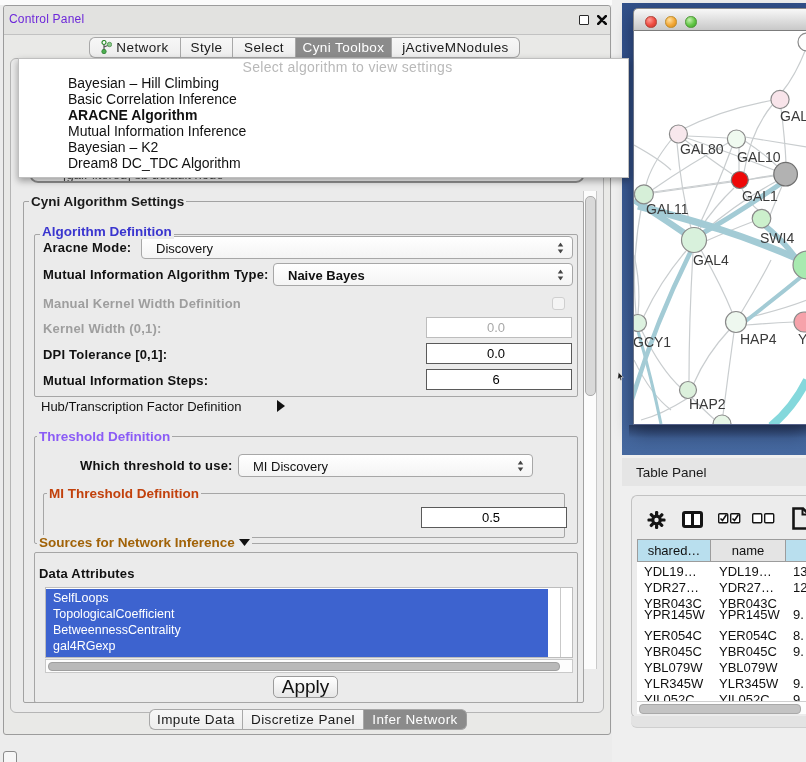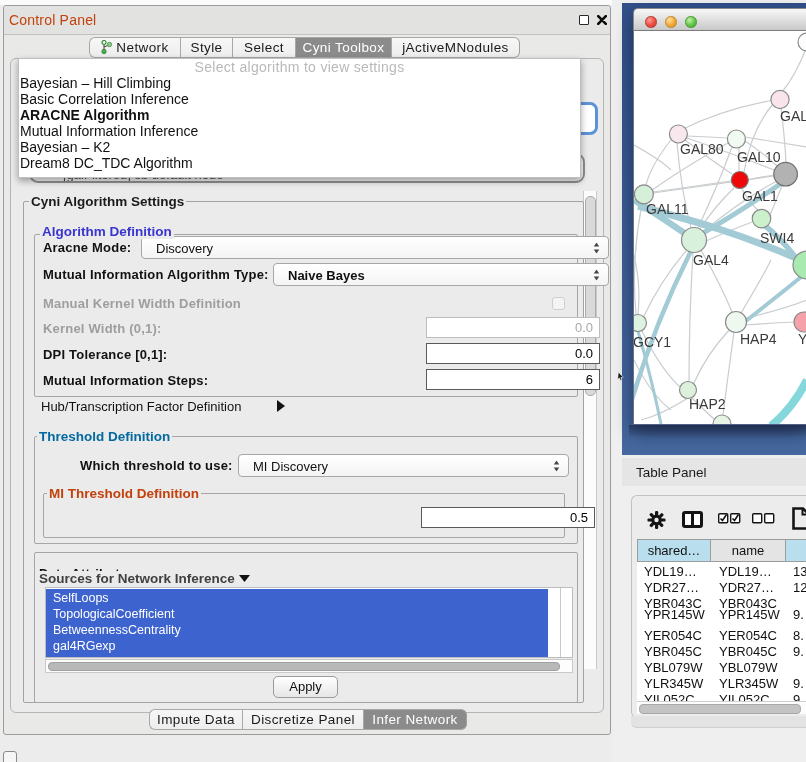--- a/index.html
+++ b/index.html
@@ -2,38 +2,38 @@
 <html><head>
 <meta charset="utf-8">
 <style>
 html,body{margin:0;padding:0;}
 body{width:806px;height:762px;overflow:hidden;background:#ececec;
   font-family:"Liberation Sans",sans-serif;font-size:13px;color:#111;position:relative;}
 .abs{position:absolute;}
 .b{font-weight:bold;}
 .lbl{position:absolute;font-size:13px;font-weight:bold;letter-spacing:0.2px;white-space:nowrap;}
 .dis{color:#9e9e9e;}
-.combo{position:absolute;background:linear-gradient(#ffffff,#f4f4f4);border:1px solid #a7a7a7;border-radius:4px;padding-left:36px;}
+.combo{position:absolute;background:linear-gradient(#ffffff,#f4f4f4);border:1px solid #a7a7a7;border-radius:4px;}
 .combo .tx{position:absolute;left:14px;top:50%;transform:translateY(-50%);font-size:13px;}
 .stepper{position:absolute;right:8px;top:50%;transform:translateY(-50%);width:7px;height:11px;}
-.field{position:absolute;background:#fff;text-align:right;font-size:13px;padding-left:28px;}
+.field{position:absolute;background:#fff;text-align:center;font-size:13px;}
 .gtitle{position:absolute;font-size:13.5px;font-weight:bold;background:#ebebeb;padding:0 2px;white-space:nowrap;z-index:3;}
 .gbox{position:absolute;border:1px solid #a6a6a6;border-radius:2px;}
 </style>
 </head>
 <body>
 
 <div class="abs" style="left:3px;top:0;width:2px;height:4px;background:#444;"></div>
 
 <div class="abs" style="left:0;top:0;width:612px;height:5px;background:#fbfbfb;"></div>
 
 <div class="abs" id="cp" style="left:3px;top:5px;width:606px;height:728px;background:#e9e9e7;border:1px solid #9c9c9c;border-radius:3px;">
 
   <div class="abs" style="left:0;top:0;right:0;height:28px;background:#e2e2e0;border-bottom:1px solid #c2c2c2;border-radius:3px 3px 0 0;">
-    <div class="abs" style="left:5px;top:6px;font-size:14px;letter-spacing:0.2px;color:#c2410c;">Control Panel</div>
+    <div class="abs" style="left:5px;top:6px;font-size:12px;letter-spacing:0.2px;color:#6d28d9;">Control Panel</div>
     <div class="abs" style="right:21px;top:9px;width:8px;height:8px;border:1.5px solid #2a2a2a;border-radius:1px;background:#fff;"></div>
     <svg class="abs" style="right:3px;top:9px;" width="10" height="10" viewBox="0 0 10 10">
         <path d="M1.2 1.2 L8.8 8.8 M8.8 1.2 L1.2 8.8" stroke="#0a0a0a" stroke-width="2.6" stroke-linecap="round"></path>
       </svg>
   </div>
 
   <div class="abs" style="left:6px;top:52px;width:592px;height:653px;background:#ebebeb;border:1px solid #b5b5b5;border-radius:6px;"></div>
 
   <div class="abs" style="left:85px;top:31px;height:20px;z-index:5;display:flex;">
     <div class="ttab" style="border-radius:6px 0 0 6px;width:90px;"><svg width="11" height="14" viewBox="0 0 11 14" style="vertical-align:-2px;margin-right:4px;">
@@ -50,21 +50,21 @@
 
   <div class="abs" style="left:579px;top:185px;width:12px;height:478px;background:#fcfcfc;border-left:1px solid #c9c9c9;border-right:1px solid #c9c9c9;"></div>
   <div class="abs" style="left:580.5px;top:190px;width:9px;height:198px;background:#d9d9d9;border:1px solid #ababab;border-radius:5px;"></div>
 
   <div class="abs" style="left:25px;top:147px;width:552px;height:26px;background:#f3f3f3;border:2px solid #8f8f8f;border-radius:9px;overflow:hidden;">
       <div class="abs" style="left:32px;top:12px;font-size:13px;color:#4a4a4a;white-space:nowrap;">[galFiltered] sb default node</div>
     </div>
 
   <div class="abs" style="left:545px;top:96px;width:43px;height:27px;background:#fff;border:3px solid #5b93d5;border-radius:8px;"></div>
 
-  <div class="abs" style="left:14px;top:52px;width:561px;height:118px;background:#fff;border:1px solid #bfbfbf;box-shadow:0 3px 7px rgba(0,0,0,0.35);z-index:6;">
+  <div class="abs" style="left:14px;top:52px;width:561px;height:118px;background:#fff;border:1px solid #bfbfbf;box-shadow:0 3px 7px rgba(0,0,0,0.35);z-index:6;padding-left:48px;">
     <div style="color:#b9b9b9;font-size:14px;letter-spacing:0.3px;text-align:center;padding-top:0px;height:16px;line-height:16px;">Select algorithm to view settings</div>
     <div class="pitem">Bayesian – Hill Climbing</div>
     <div class="pitem">Basic Correlation Inference</div>
     <div class="pitem b">ARACNE Algorithm</div>
     <div class="pitem">Mutual Information Inference</div>
     <div class="pitem">Bayesian – K2</div>
     <div class="pitem">Dream8 DC_TDC Algorithm</div>
   </div>
 
   <div class="gbox" style="left:19px;top:195px;width:559px;height:500px;border-color:#a2a2a2;"></div>
@@ -102,57 +102,57 @@
 
   <div class="lbl" style="left:39px;top:367px;">Mutual Information Steps:</div>
   <div class="field" style="left:422px;top:363px;width:138px;height:19px;border:1.5px solid #5a5a5a;color:#000;padding-right:6px;line-height:19px;">6</div>
 
   <div class="abs" style="left:37px;top:393px;font-size:13px;">Hub/Transcription Factor Definition</div>
   <svg class="abs" style="left:271px;top:393px;" width="12" height="14" viewBox="0 0 12 14">
       <path d="M2 1 L10 7 L2 13 Z" fill="#111"></path>
     </svg>
 
   <div class="gbox" style="left:30px;top:430px;width:542px;height:106px;"></div>
-  <div class="gtitle" style="left:33px;top:423px;color:#0369a1;">Threshold Definition</div>
+  <div class="gtitle" style="left:33px;top:423px;color:#8b5cf6;">Threshold Definition</div>
 
   <div class="lbl" style="left:76px;top:452px;">Which threshold to use:</div>
   <div class="combo" style="left:234px;top:448px;width:293px;height:21px;">
       <span class="tx">MI Discovery</span>
       <svg class="stepper" viewBox="0 0 9 14">
         <path d="M4.5 0 L8 5 H1 Z" fill="#444"></path>
         <path d="M4.5 14 L8 9 H1 Z" fill="#444"></path>
       </svg>
     </div>
 
   <div class="gbox" style="left:39px;top:487px;width:520px;height:43px;"></div>
   <div class="gtitle" style="left:43px;top:480px;color:#c2410c;">MI Threshold Definition</div>
 
   <div class="field" style="left:417px;top:501px;width:138px;height:19px;border:1.5px solid #5a5a5a;color:#000;padding-right:6px;line-height:19px;">0.5</div>
 
   <div class="gbox" style="left:30px;top:546px;width:542px;height:149px;"></div>
-  <div class="gtitle" style="left:33px;top:565px;color:#404040;">Sources for Network Inference <svg width="11" height="8" viewBox="0 0 11 8" style="vertical-align:1px;">
+  <div class="gtitle" style="left:33px;top:529px;color:#a16207;">Sources for Network Inference <svg width="11" height="8" viewBox="0 0 11 8" style="vertical-align:1px;">
         <path d="M0 1 L11 1 L5.5 8 Z" fill="#111"></path>
       </svg></div>
 
   <div class="lbl" style="left:35px;top:560px;font-size:13px;">Data Attributes</div>
 
   <div class="abs" style="left:41px;top:581px;width:526px;height:69px;background:#fff;border:1px solid #bdbdbd;overflow:hidden;">
     <div class="abs" style="left:0;top:1px;width:502px;height:68px;background:#3d63cf;"></div>
     <div class="litem" style="top:2px;">SelfLoops</div>
     <div class="litem" style="top:18px;">TopologicalCoefficient</div>
     <div class="litem" style="top:34px;">BetweennessCentrality</div>
     <div class="litem" style="top:50px;">gal4RGexp</div>
     <div class="abs" style="right:11px;top:0;width:1px;height:100%;background:#c9c9c9;"></div>
   </div>
 
   <div class="abs" style="left:41px;top:653px;width:526px;height:12px;background:#fdfdfd;border:1px solid #c9c9c9;">
     <div class="abs" style="left:2px;top:2px;width:510px;height:7px;background:#b9b9b9;border:1px solid #9f9f9f;border-radius:4px;"></div>
   </div>
 
-  <div class="abs" style="left:269px;top:670px;width:63px;height:20px;background:linear-gradient(#ffffff,#e6e6e6);border:1px solid #9b9b9b;border-radius:5px;text-align:center;line-height:20px;font-size:13px;">Apply</div>
+  <div class="abs" style="left:269px;top:670px;width:63px;height:20px;background:linear-gradient(#ffffff,#e6e6e6);border:1px solid #9b9b9b;border-radius:5px;text-align:center;line-height:20px;font-size:19px;">Apply</div>
 
   <div class="abs" style="left:145px;top:703px;height:20px;z-index:5;display:flex;">
     <div class="ttab" style="border-radius:6px 0 0 6px;width:92px;">Impute Data</div>
     <div class="ttab" style="width:120px;">Discretize Panel</div>
     <div class="ttab sel" style="border-radius:0 6px 6px 0;width:102px;border-right:1px solid #9e9e9e;">Infer Network</div>
   </div>
 </div>
 
 <svg class="abs" style="left:617px;top:372px;z-index:20;" width="7" height="9" viewBox="0 0 10 12">
     <path d="M2 0 L9 7 L5.5 7.5 L7 11 L5 11.8 L3.6 8 L1 10 Z" fill="#1a1a1a" stroke="#fff" stroke-width="0.7"></path>

